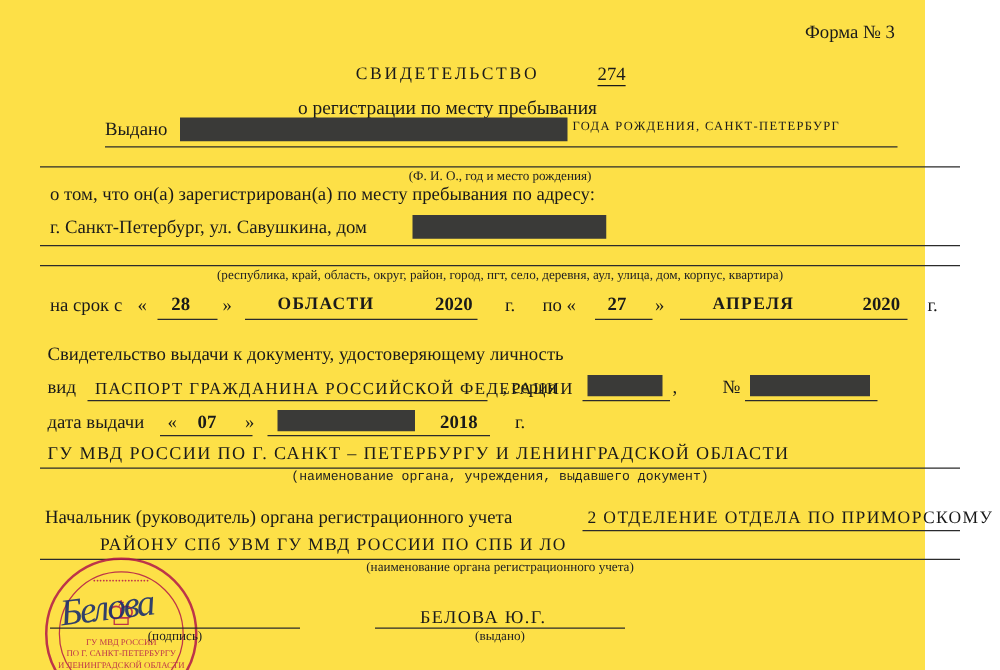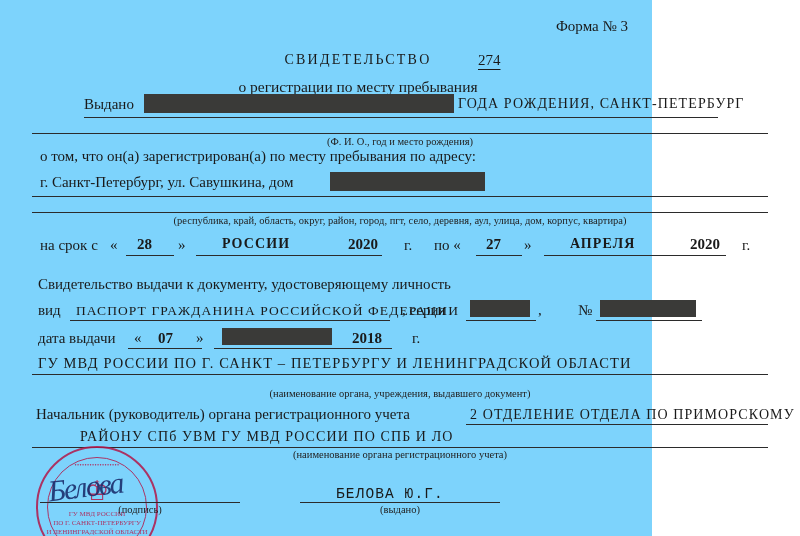--- a/index.html
+++ b/index.html
@@ -10,23 +10,23 @@
   body {
     width: 800px;
     height: 536px;
     font-family: "Liberation Serif", serif;
     color: #1a1a1a;
     position: relative;
     overflow: hidden;
   }
   .page {
     position: relative;
-    width: 652px;
+    width: 740px;
     height: 536px;
-    background: #7dd3fc;
+    background: #fde047;
   }
   .form-no {
     position: absolute;
     right: 24px;
     top: 18px;
     font-size: 15px;
     font-family: "Liberation Serif", serif;
   }
   .title {
     position: absolute;
@@ -160,39 +160,39 @@
 <div class="page">
 
   <div class="form-no">Форма № 3</div>
 
   <div class="title"><span class="title-inner">СВИДЕТЕЛЬСТВО</span></div>
   <div class="cert-number">274</div>
   <div class="subtitle"><span class="subtitle-inner">о регистрации по месту пребывания</span></div>
 
   <div class="txt" style="left:84px; top:96px;">Выдано</div>
   <div class="redact" style="left:144px; top:94px; width:310px; height:19px;"></div>
-  <div class="txt wide-sp" style="left:458px; top:96px; font-size:14px;">ГОДА РОЖДЕНИЯ, САНКТ-ПЕТЕРБУРГ</div>
+  <div class="txt wide-sp" style="left:458px; top:96px; font-size:10px;">ГОДА РОЖДЕНИЯ, САНКТ-ПЕТЕРБУРГ</div>
   <div class="rule" style="left:84px; top:117px; width:634px;"></div>
 
   <div class="small" style="left:0px; top:136px; width:800px;">(Ф. И. О., год и место рождения)</div>
   <div class="rule" style="left:32px; top:133px; width:736px;"></div>
 
   <div class="txt" style="left:40px; top:148px;">о том, что он(а) зарегистрирован(а) по месту пребывания по адресу:</div>
 
   <div class="txt" style="left:40px; top:174px;">г. Санкт-Петербург, ул. Савушкина, дом</div>
   <div class="redact" style="left:330px; top:172px; width:155px; height:19px;"></div>
   <div class="rule" style="left:32px; top:196px; width:736px;"></div>
   <div class="rule" style="left:32px; top:212px; width:736px;"></div>
   <div class="small" style="left:0px; top:215px; width:800px;">(республика, край, область, округ, район, город, пгт, село, деревня, аул, улица, дом, корпус, квартира)</div>
 
   <div class="txt" style="left:40px; top:237px;">на срок с</div>
   <div class="txt" style="left:110px; top:237px;">«</div>
   <div class="txt" style="left:137px; top:236px; font-weight:bold;">28</div>
   <div class="txt" style="left:178px; top:237px;">»</div>
-  <div class="txt wide-sp" style="left:222px; top:236px; font-weight:bold; font-size:14px;">РОССИИ</div>
+  <div class="txt wide-sp" style="left:222px; top:236px; font-weight:bold; font-size:14px;">ОБЛАСТИ</div>
   <div class="txt" style="left:348px; top:236px; font-weight:bold;">2020</div>
   <div class="txt" style="left:404px; top:237px;">г.</div>
   <div class="txt" style="left:434px; top:237px;">по «</div>
   <div class="txt" style="left:486px; top:236px; font-weight:bold;">27</div>
   <div class="txt" style="left:524px; top:237px;">»</div>
   <div class="txt wide-sp" style="left:570px; top:236px; font-weight:bold; font-size:14px;">АПРЕЛЯ</div>
   <div class="txt" style="left:690px; top:236px; font-weight:bold;">2020</div>
   <div class="txt" style="left:742px; top:237px;">г.</div>
 
   <div class="rule" style="left:126px; top:255px; width:48px;"></div>
@@ -218,21 +218,21 @@
   <div class="txt" style="left:158px; top:330px; font-weight:bold;">07</div>
   <div class="txt" style="left:196px; top:330px;">»</div>
   <div class="redact" style="left:222px; top:328px; width:110px; height:17px;"></div>
   <div class="txt" style="left:352px; top:330px; font-weight:bold;">2018</div>
   <div class="txt" style="left:412px; top:330px;">г.</div>
   <div class="rule" style="left:128px; top:348px; width:74px;"></div>
   <div class="rule" style="left:214px; top:348px; width:178px;"></div>
 
   <div class="txt wide-sp" style="left:38px; top:355px; font-size:14.5px;">ГУ  МВД  РОССИИ  ПО  Г. САНКТ – ПЕТЕРБУРГУ  И  ЛЕНИНГРАДСКОЙ ОБЛАСТИ</div>
   <div class="rule" style="left:32px; top:374px; width:736px;"></div>
-  <div class="small" style="left:0px; top:388px; width:800px;">(наименование органа, учреждения, выдавшего документ)</div>
+  <div class="small" style="left:0px; top:376px; width:800px;font-family:Liberation Mono, monospace;">(наименование органа, учреждения, выдавшего документ)</div>
 
   <div class="txt" style="left:36px; top:406px;">Начальник (руководитель) органа регистрационного учета</div>
   <div class="txt wide-sp" style="left:470px; top:407px; font-size:14px;">2 ОТДЕЛЕНИЕ ОТДЕЛА  ПО ПРИМОРСКОМУ</div>
   <div class="rule" style="left:466px; top:424px; width:302px;"></div>
   <div class="txt wide-sp" style="left:36px; top:429px; font-size:14px;margin-left:44px;">РАЙОНУ СПб УВМ  ГУ  МВД  РОССИИ  ПО СПБ  И  ЛО</div>
   <div class="rule" style="left:32px; top:447px; width:736px;"></div>
   <div class="small" style="left:0px; top:449px; width:800px;">(наименование органа регистрационного учета)</div>
 
   <div class="stamp">
     <div class="stamp-arc-top">••••••••••••••••••</div>
@@ -243,17 +243,17 @@
       <div>И ЛЕНИНГРАДСКОЙ ОБЛАСТИ</div>
     </div>
 
   </div>
 
   <div class="signature">Белова</div>
 
   <div class="rule" style="left:40px; top:502px; width:200px;"></div>
   <div class="small" style="left:40px; top:504px; width:200px;">(подпись)</div>
 
-  <div class="txt wide-sp" style="left:336px; top:486px; font-size:14.5px;font-family:Liberation Mono, monospace;">БЕЛОВА Ю.Г.</div>
+  <div class="txt wide-sp" style="left:336px; top:486px; font-size:14.5px;">БЕЛОВА Ю.Г.</div>
   <div class="rule" style="left:300px; top:502px; width:200px;"></div>
   <div class="small" style="left:300px; top:504px; width:200px;">(выдано)</div>
 
 </div>
 
 </body></html>

